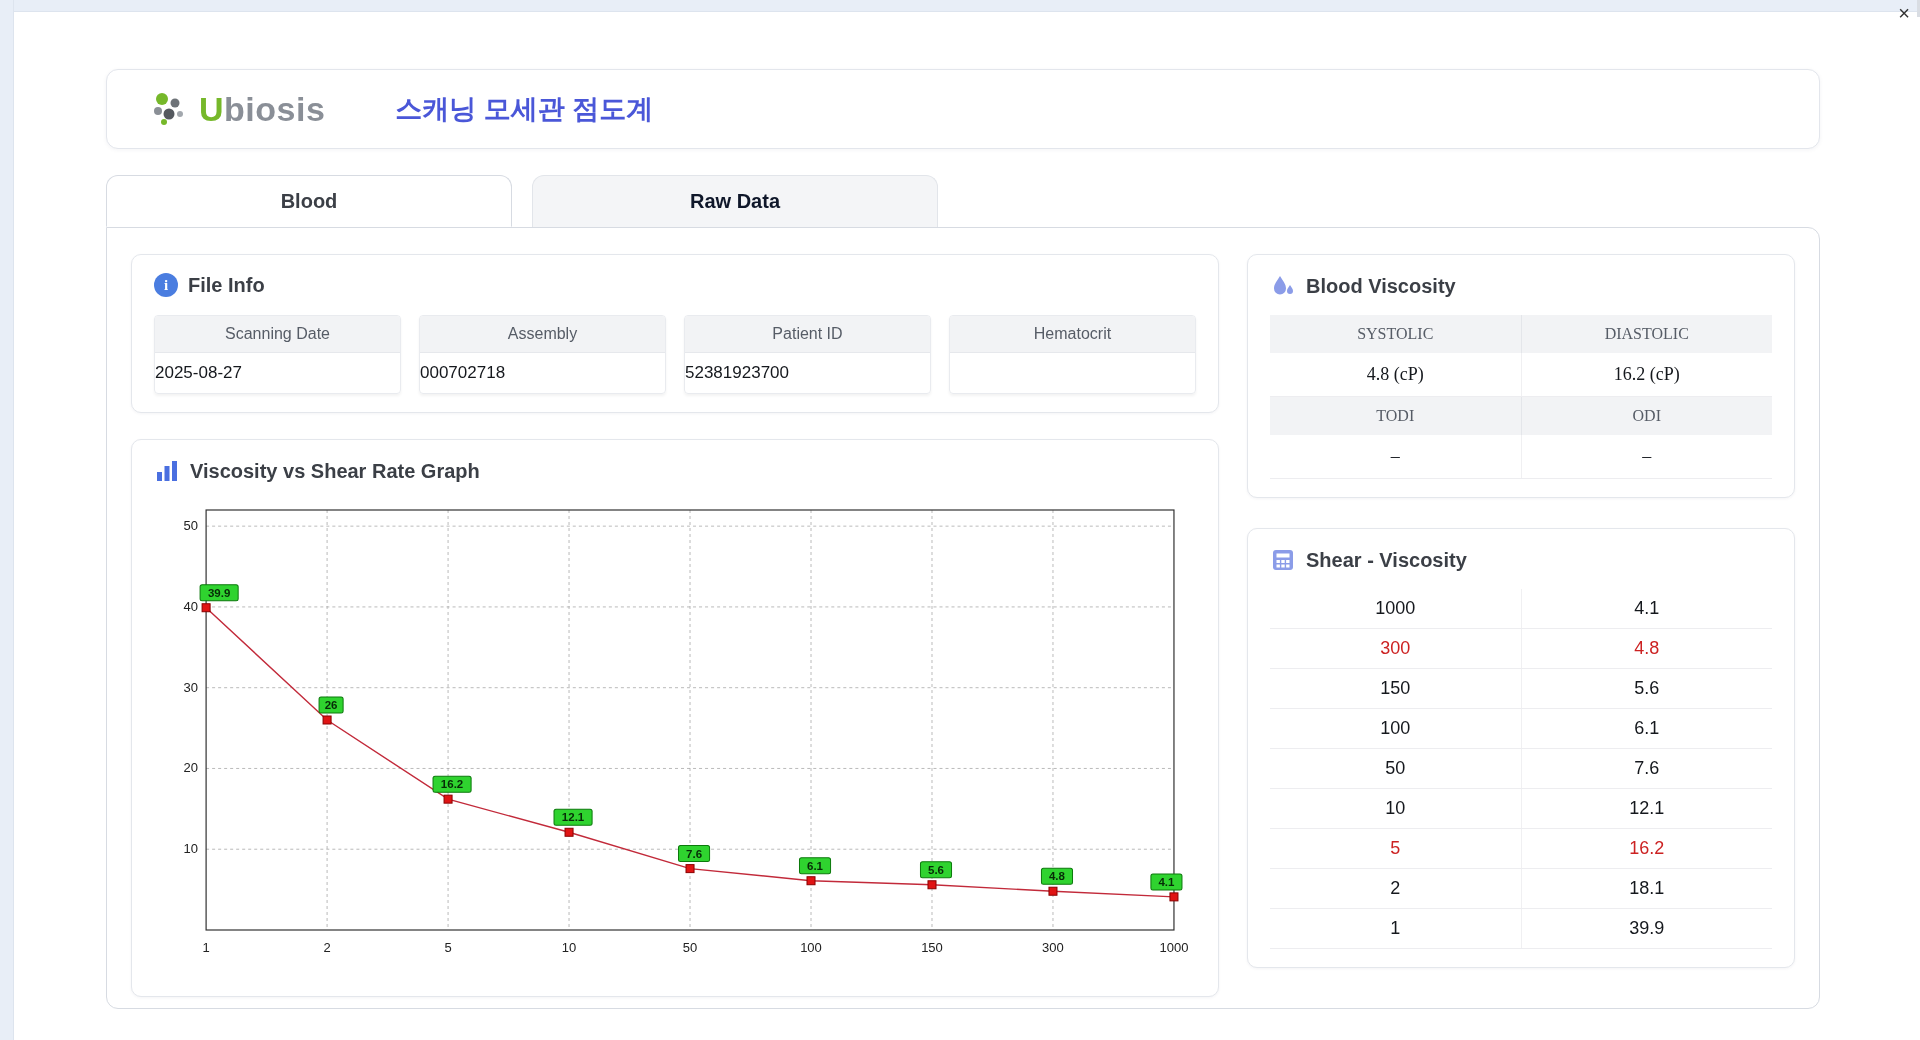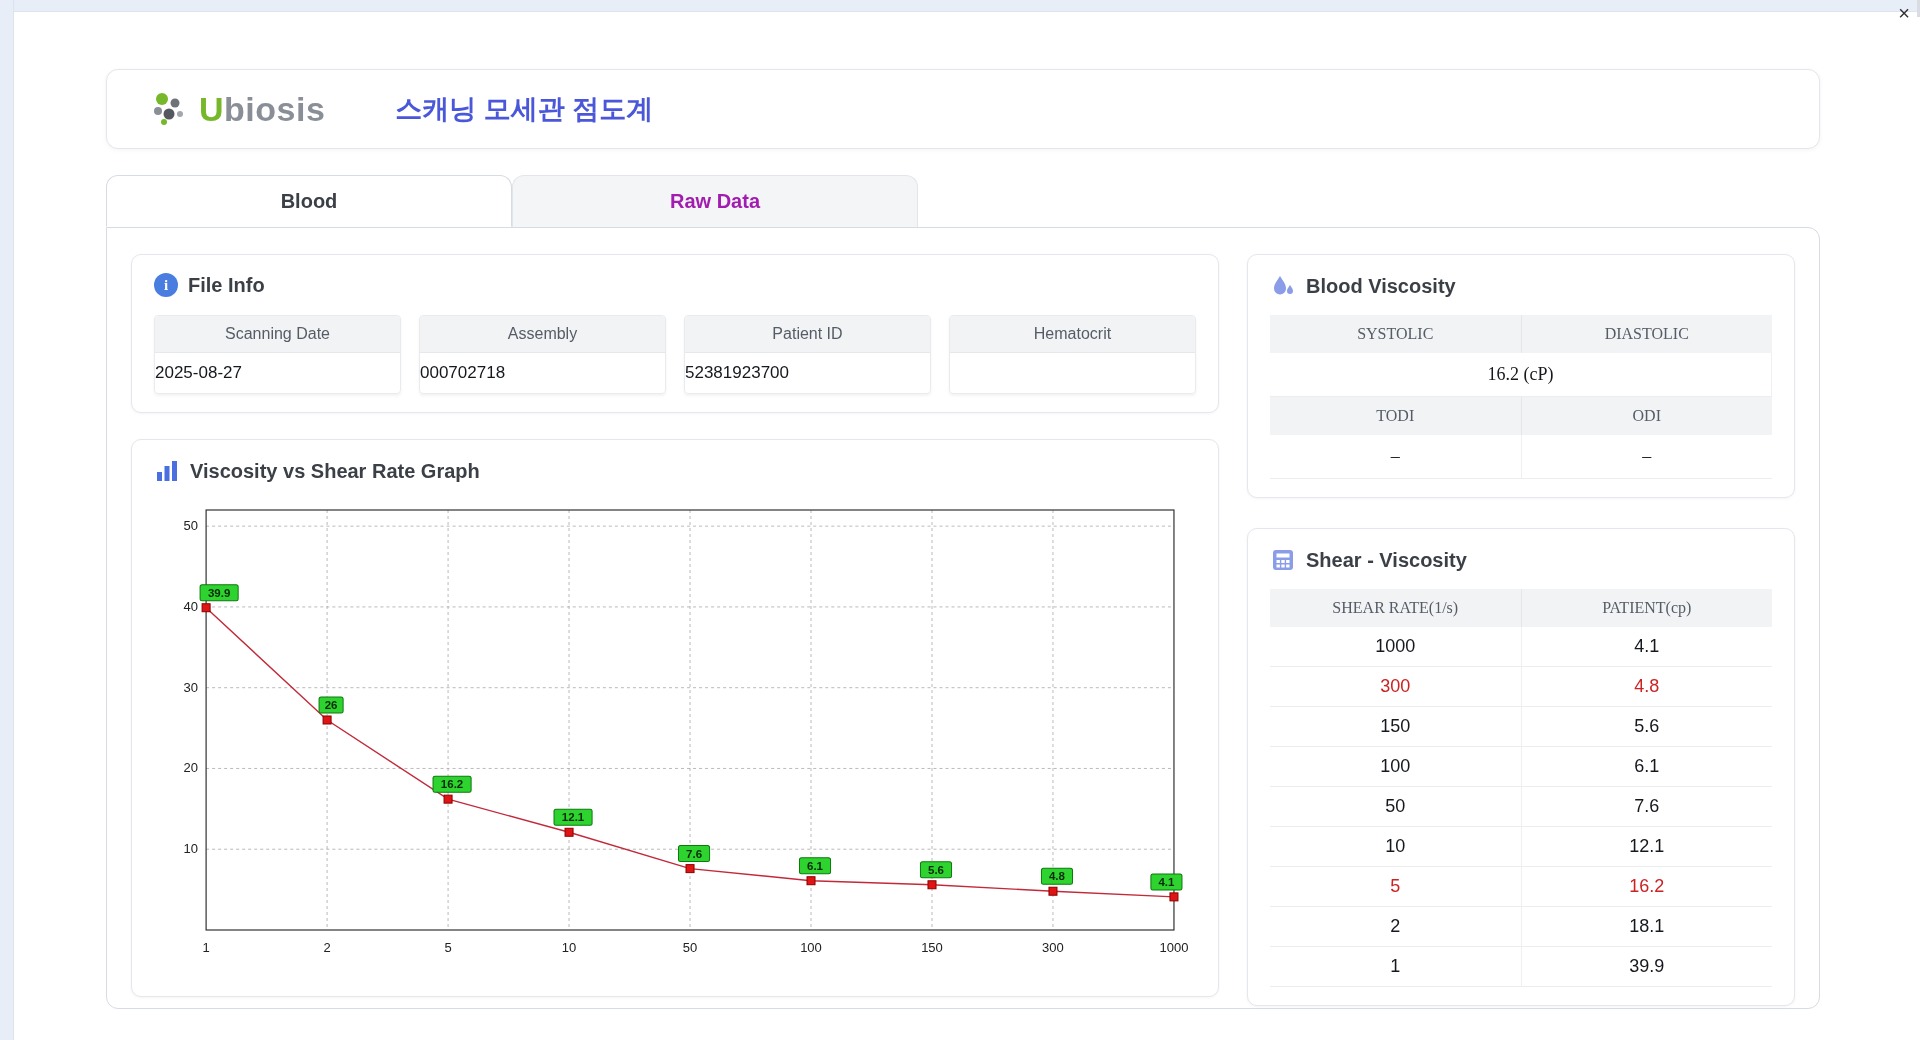--- a/index.html
+++ b/index.html
@@ -41,23 +41,23 @@
     width: 406px; height: 52px; display: flex; align-items: center; justify-content: center;
     font-size: 20px; font-weight: bold; cursor: pointer;
     border-radius: 12px 12px 0 0;
   }
   .tab.active {
     background: #ffffff; color: #3b3f46;
     border: 1px solid #d7dbe2; border-bottom: 1px solid #ffffff;
     margin-bottom: -1px;
   }
   .tab.inactive {
-    background: #f4f5f7; color: #a21caf;
+    background: #f4f5f7; color: #0f172a;
     border: 1px solid #e2e5ea; border-bottom: none;
-    margin-left: 0;
+    margin-left: 20px;
   }
 
   
   .panel {
     border: 1px solid #d7dbe2; border-radius: 0 12px 12px 12px;
     background: #fff; padding: 26px 24px; position: relative; z-index: 2;
     display: flex; gap: 28px; height: 782px;
   }
   .col-left { flex: 1; min-width: 0; }
   .col-right { width: 548px; flex: none; }
@@ -239,20 +239,21 @@
             <path d="M20 12 C21.6 14.6 23 16 23 18 A3 3 0 0 1 17 18 C17 16 18.4 14.6 20 12 Z" fill="#8b9ce8"></path>
           </svg>
           <span>Blood Viscosity</span>
         </div>
         <div class="bv-table">
           <div class="duo-row duo-head">
             <div>SYSTOLIC</div>
             <div>DIASTOLIC</div>
           </div>
           <div class="duo-row duo-val">
+            <div>4.8 (cP)</div>
             <div>16.2 (cP)</div>
           </div>
           <div class="duo-row duo-head">
             <div>TODI</div>
             <div>ODI</div>
           </div>
           <div class="duo-row duo-val">
             <div>–</div>
             <div>–</div>
           </div>
@@ -267,24 +268,20 @@
             <rect x="6.5" y="13" width="3.4" height="3" fill="#ffffff"></rect>
             <rect x="11.3" y="13" width="3.4" height="3" fill="#ffffff"></rect>
             <rect x="16.1" y="13" width="3.4" height="3" fill="#ffffff"></rect>
             <rect x="6.5" y="17.5" width="3.4" height="3" fill="#ffffff"></rect>
             <rect x="11.3" y="17.5" width="3.4" height="3" fill="#ffffff"></rect>
             <rect x="16.1" y="17.5" width="3.4" height="3" fill="#ffffff"></rect>
           </svg>
           <span>Shear - Viscosity</span>
         </div>
         <div class="sv-table">
-          <div class="duo-row duo-head">
-            <div>SHEAR RATE(1/s)</div>
-            <div>PATIENT(cp)</div>
-          </div>
           <div id="sv-body">
               <div class="sv-row">
                 <div>1000</div>
                 <div>4.1</div>
               </div>
               <div class="sv-row red">
                 <div>300</div>
                 <div>4.8</div>
               </div>
               <div class="sv-row">

